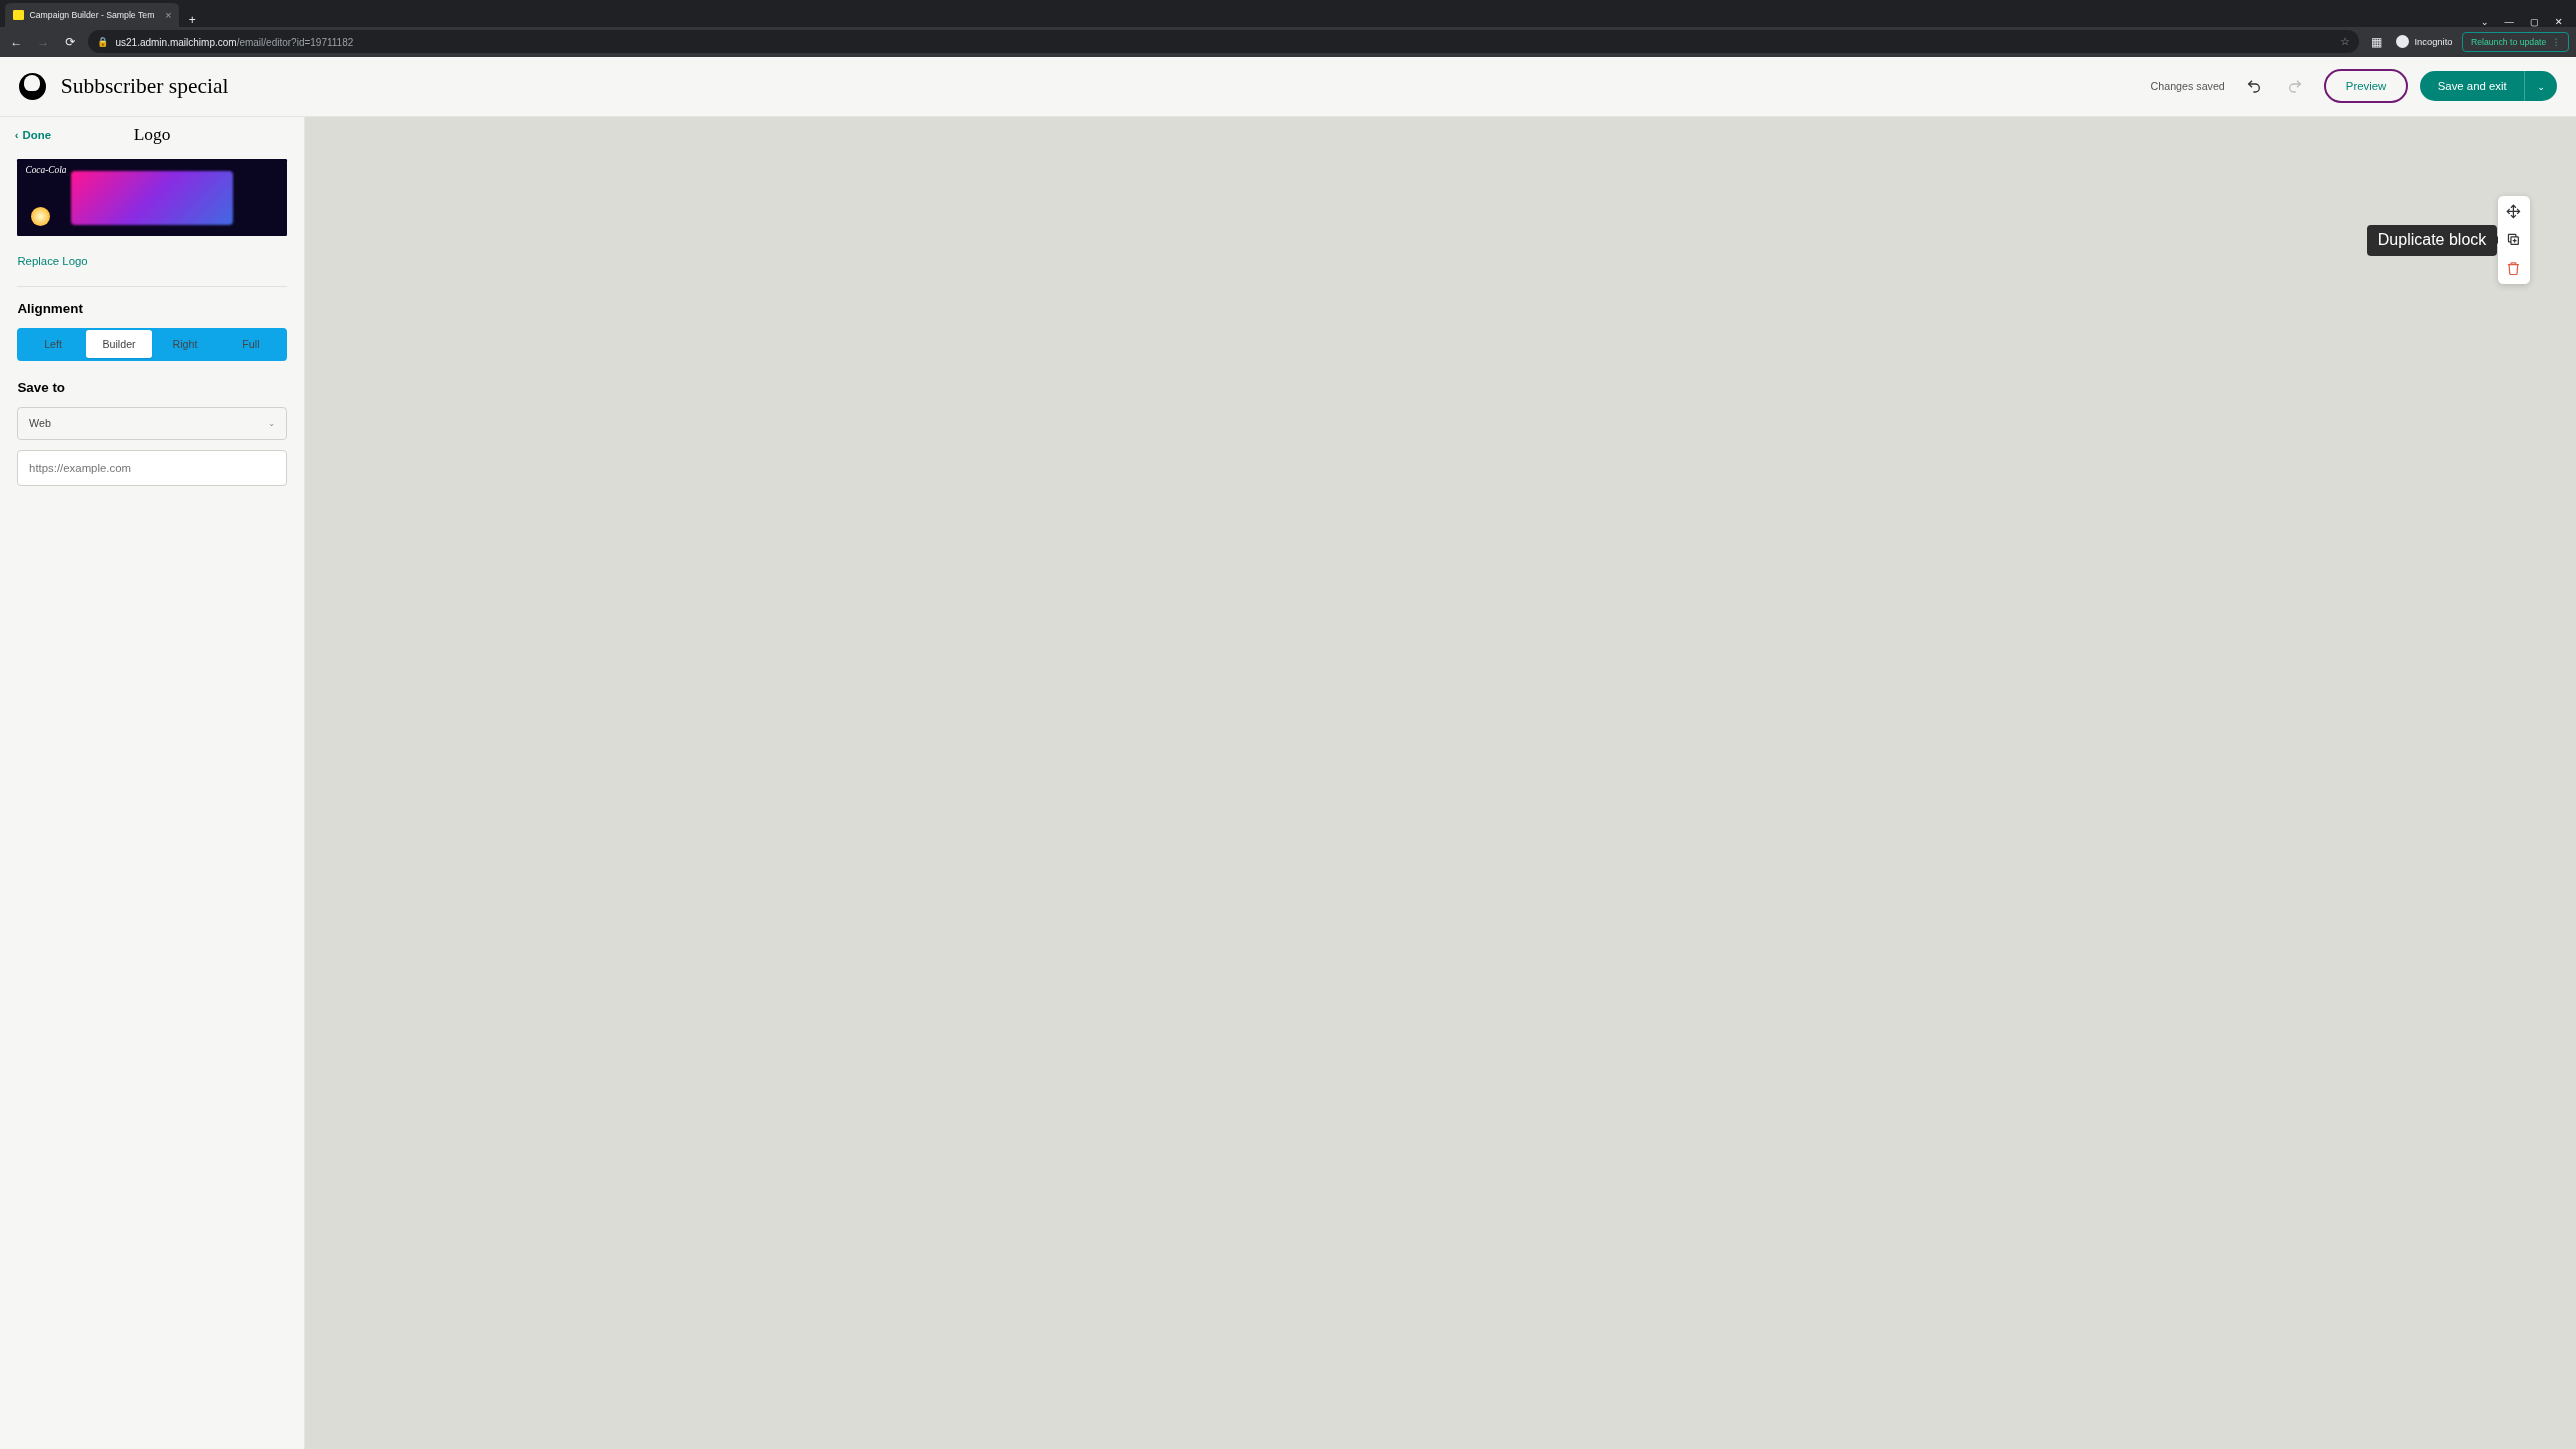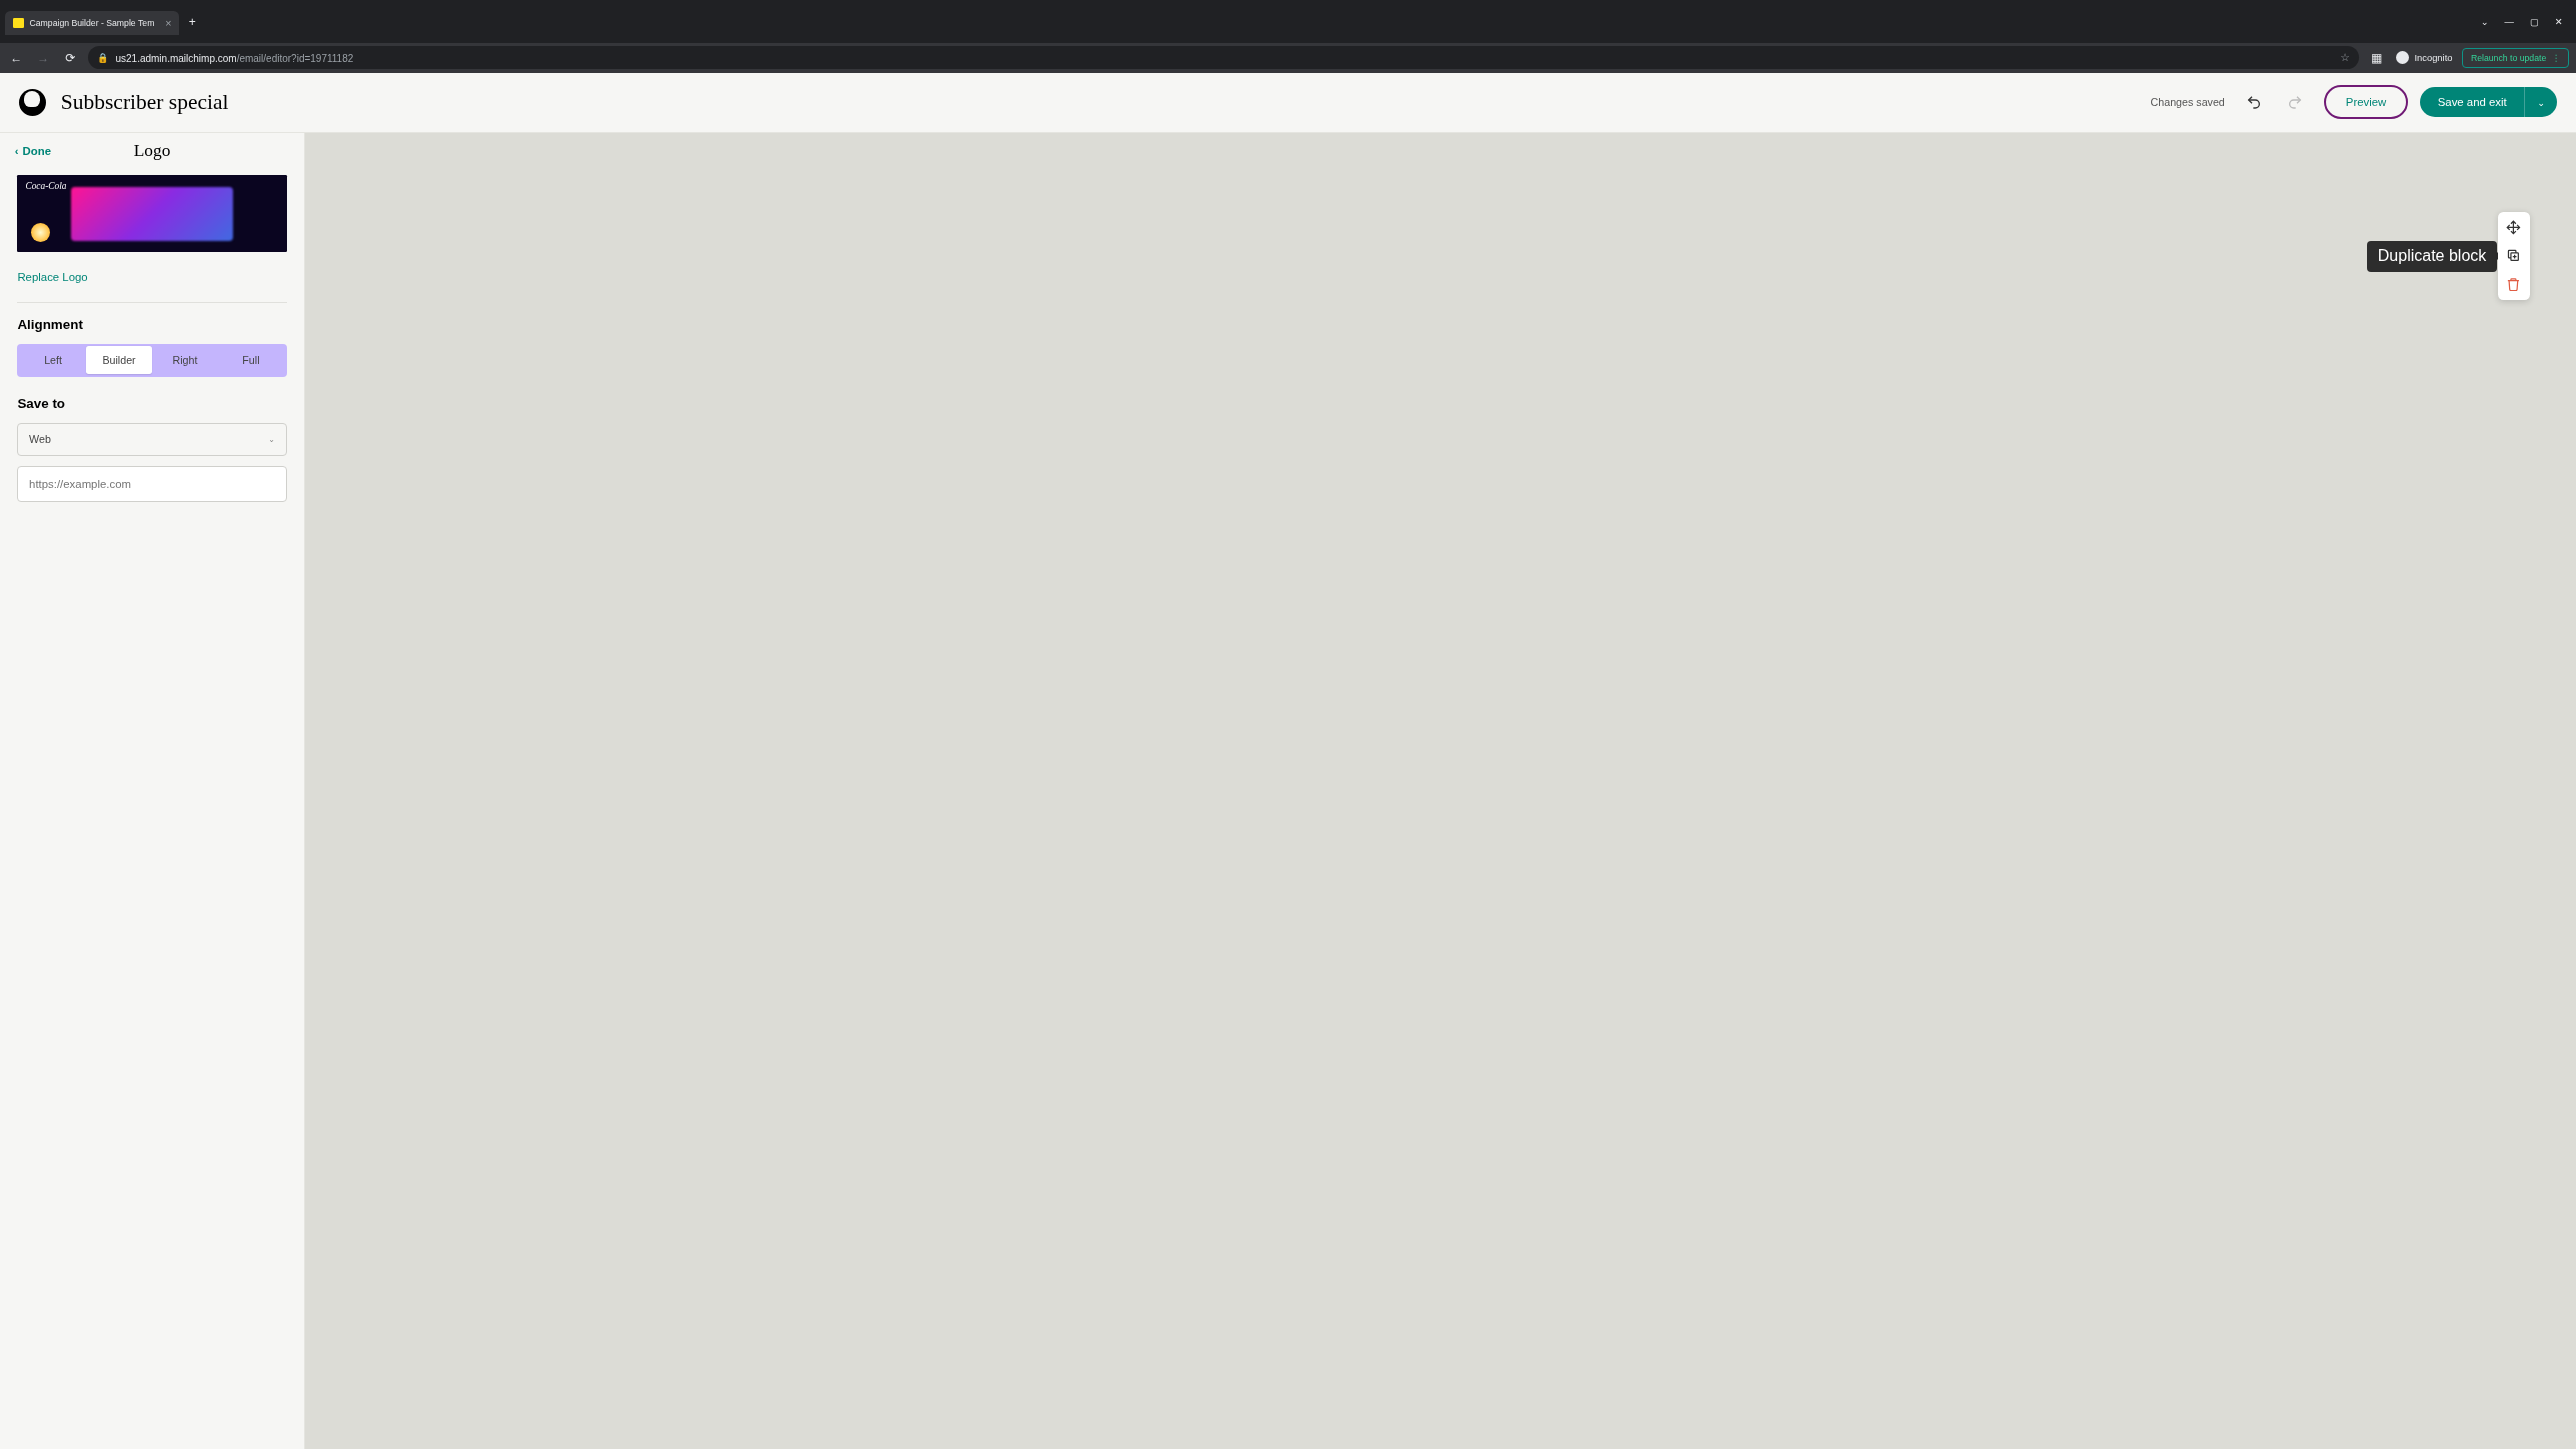--- a/index.html
+++ b/index.html
@@ -1,20 +1,20 @@
 <!DOCTYPE html>
 <html style="font-size:10.7px"><head>
 <meta charset="utf-8">
 <style>
 * { margin: 0; padding: 0; box-sizing: border-box; font-family: -apple-system, BlinkMacSystemFont, "Segoe UI", Helvetica, Arial, sans-serif; }
 html, body { width: 100%; height: 100%; background: #202124; overflow: hidden; }
 
 
 .browser-chrome { background: #202124; }
-.tab-strip { display: flex; align-items: center; height: 43px; padding-left: 5.4px; }
+.tab-strip { display: flex; align-items: flex-end; height: 27px; padding-left: 5.4px; }
 .tab { display: flex; align-items: center; gap: 5.4px; background: #35363a; padding: 5.4px 8px; border-radius: 5.4px 5.4px 0 0; width: 174px; height: 24px; margin-top: 2.7px; }
 .tab .favicon { width: 10.7px; height: 10.7px; background: #ffe01b; border-radius: 1.3px; }
 .tab .tab-title { color: #e8eaed; font-size: 8.7px; flex: 1; white-space: nowrap; overflow: hidden; text-overflow: ellipsis; }
 .tab .tab-close { color: #9aa0a6; font-size: 10.7px; cursor: pointer; }
 .new-tab { color: #e8eaed; font-size: 12px; margin-left: 9.4px; cursor: pointer; }
 .window-controls { margin-left: auto; display: flex; gap: 16px; padding-right: 13.4px; color: #e8eaed; }
 .window-controls span { cursor: pointer; font-size: 9.4px; }
 
 .nav-bar { display: flex; align-items: center; height: 29.5px; background: #35363a; padding: 0 6.7px; gap: 8px; }
 .nav-icon { color: #e8eaed; font-size: 12px; cursor: pointer; display: flex; align-items: center; justify-content: center; width: 19px; height: 19px; }
@@ -58,21 +58,21 @@
 
 .logo-preview { width: 100%; height: 77px; background: #0a0520; border-radius: 1.3px; margin-top: 6.7px; position: relative; overflow: hidden; }
 .logo-preview .neon1 { position: absolute; width: 60%; height: 70%; left: 20%; top: 15%; background: linear-gradient(135deg, #ff1493, #8a2be2, #4169e1); filter: blur(1.3px); border-radius: 4px; }
 .logo-preview .coke { position: absolute; top: 5.4px; left: 8px; color: #fff; font-family: cursive; font-size: 9.4px; font-style: italic; }
 .logo-preview .lamp { position: absolute; bottom: 10.7px; left: 13.4px; width: 19px; height: 19px; background: radial-gradient(circle, #fffacd, #ffa500); border-radius: 50%; }
 
 .replace-link { display: block; color: #008577; font-size: 11.4px; font-weight: 500; margin: 19px 0; cursor: pointer; }
 .divider { border: none; border-top: 0.7px solid #e0e0dc; margin: 13.4px 0; }
 
 .section-label { font-size: 13.4px; font-weight: 600; margin-bottom: 12px; }
-.seg-control { display: flex; background: #c4b5fd; border-radius: 4px; padding: 2.7px; justify-content: center; }
+.seg-control { display: flex; background: #0ea5e9; border-radius: 4px; padding: 2.7px; justify-content: center; }
 .seg { flex: 1; text-align: center; padding: 8px 0; font-size: 10.7px; color: #444; border-radius: 2.7px; cursor: pointer; }
 .seg.active { background: #fff; box-shadow: 0 0.7px 1.3px rgba(0,0,0,0.1); }
 
 .select-wrap { border: 0.7px solid #d0d0cc; border-radius: 4px; padding: 9.4px 10.7px; display: flex; align-items: center; justify-content: space-between; font-size: 10.7px; color: #444; margin-bottom: 10.7px; cursor: pointer; }
 .select-wrap .chev { color: #888; font-size: 8px; }
 .text-input { width: 100%; border: 0.7px solid #d0d0cc; border-radius: 4px; padding: 10.7px; font-size: 11.4px; color: #888; }
 
 
 .canvas-wrap { flex: 1; background: #dcdcd6; overflow-y: auto; position: relative; padding: 0; }
 .canvas-wrap::-webkit-scrollbar { width: 10.7px; }

